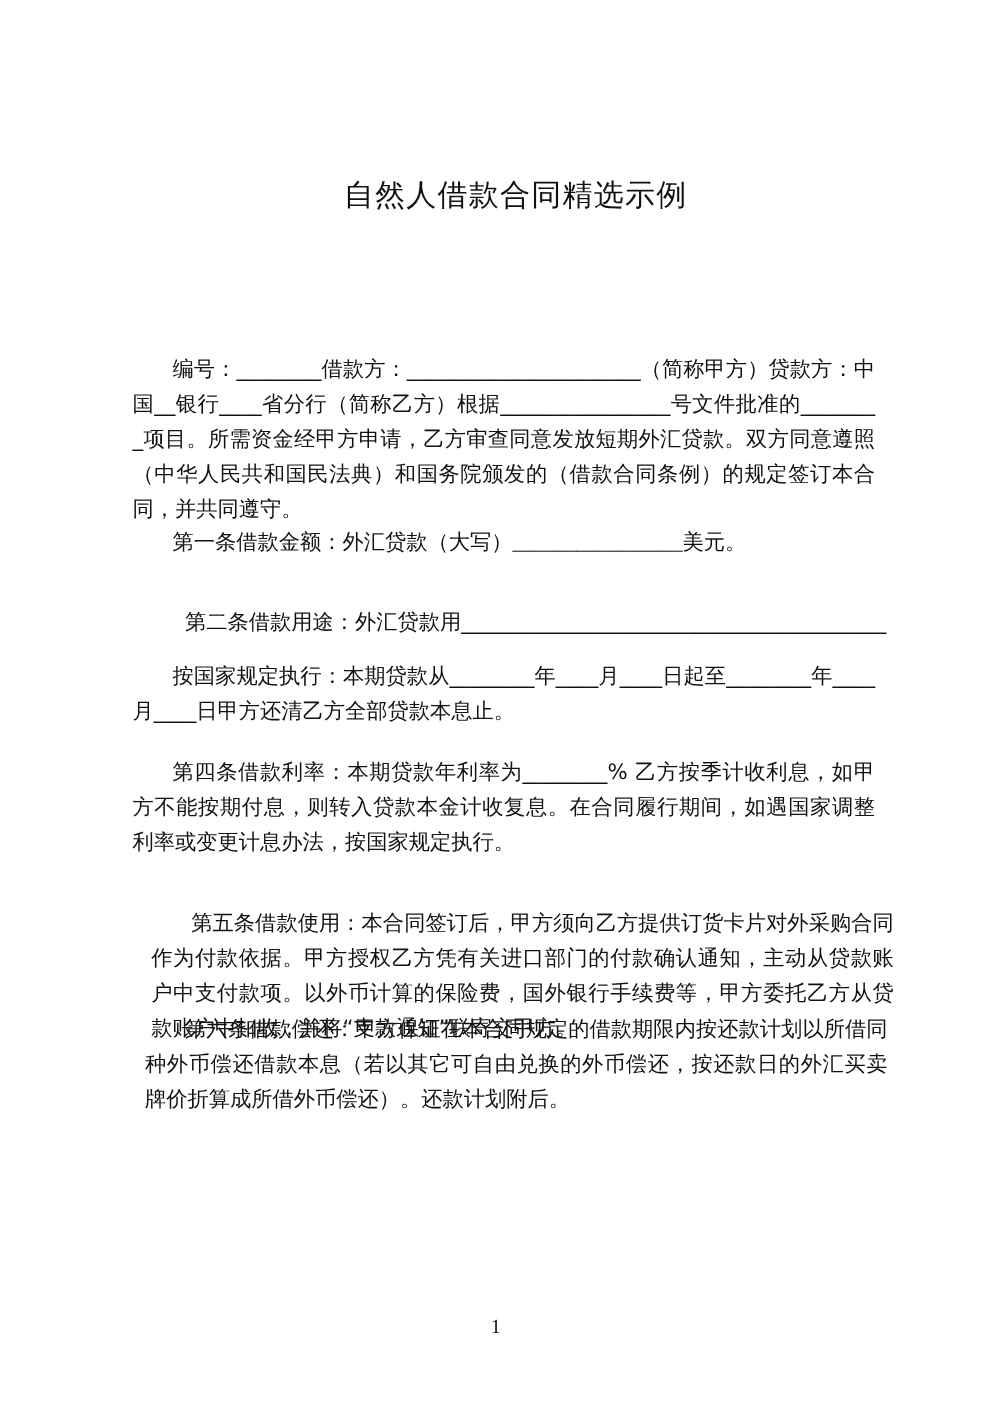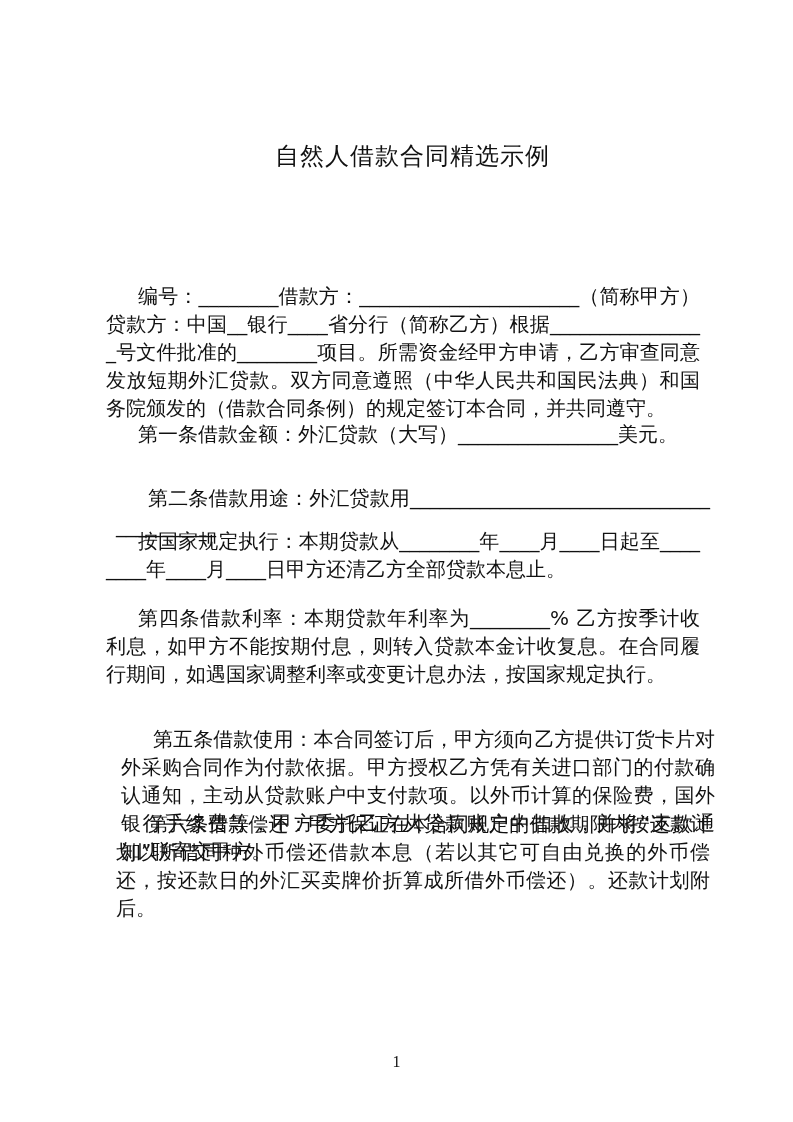--- a/index.html
+++ b/index.html
@@ -1,33 +1,33 @@
 <!DOCTYPE html>
 <html><head>
   <meta charset="utf-8">
   <style>
     html, body { margin: 0; padding: 0; background: #ffffff; }
     body { width: 793px; height: 1122px; position: relative; overflow: hidden;
            font-family: "DejaVu Sans", sans-serif; color: #111; }
     .title { position: absolute; top: 140px; left: 16px; width: 793px; text-align: center;
              font-size: 24px; letter-spacing: 1px; }
-    .para { position: absolute; left: 106px; width: 594px; font-size: 20px;
+    .para { position: absolute; left: 106px; width: 594px; font-size: 17px;
             line-height: 28px; text-align: justify; white-space: pre-wrap; word-break: break-all; }
     .indent { text-indent: 32px; }
     .pagenum { position: absolute; top: 1053px; left: 0; width: 793px; text-align: center;
                font-family: "Liberation Serif", serif; font-size: 16px; }
   </style>
 </head>
 <body>
 
 <div>
   <div class="title">自然人借款合同精选示例</div>
 
   <p class="para indent" style="top:282px;margin:0;">编号：________借款方：______________________（简称甲方）贷款方：中国__银行____省分行（简称乙方）根据________________号文件批准的________项目。所需资金经甲方申请，乙方审查同意发放短期外汇贷款。双方同意遵照（中华人民共和国民法典）和国务院颁发的（借款合同条例）的规定签订本合同，并共同遵守。</p>
-  <p class="para indent" style="top:420px;margin:0;">第一条借款金额：外汇贷款（大写）________________美元。</p>
+  <p class="para indent" style="top:420px;margin:0;font-family:Liberation Serif, serif;">第一条借款金额：外汇贷款（大写）________________美元。</p>
   <p class="para indent" style="top:474px;margin:10px;">第二条借款用途：外汇贷款用________________________________________</p>
   <p class="para indent" style="top:527px;margin:0;">按国家规定执行：本期贷款从________年____月____日起至________年____月____日甲方还清乙方全部贷款本息止。</p>
   <p class="para indent" style="top:604px;margin:0;">第四条借款利率：本期贷款年利率为________% 乙方按季计收利息，如甲方不能按期付息，则转入贷款本金计收复息。在合同履行期间，如遇国家调整利率或变更计息办法，按国家规定执行。</p>
   <p class="para indent" style="top:710px;margin:15px;">第五条借款使用：本合同签订后，甲方须向乙方提供订货卡片对外采购合同作为付款依据。甲方授权乙方凭有关进口部门的付款确认通知，主动从贷款账户中支付款项。以外币计算的保险费，国外银行手续费等，甲方委托乙方从贷款账户中扣收，并将“支款通知”联寄交甲方。</p>
   <p class="para indent" style="top:800px;margin:10px;">第六条借款偿还：甲方保证在本合同规定的借款期限内按还款计划以所借同种外币偿还借款本息（若以其它可自由兑换的外币偿还，按还款日的外汇买卖牌价折算成所借外币偿还）。还款计划附后。</p>
 
   <div class="pagenum">1</div>
 </div>
 
 </body></html>

